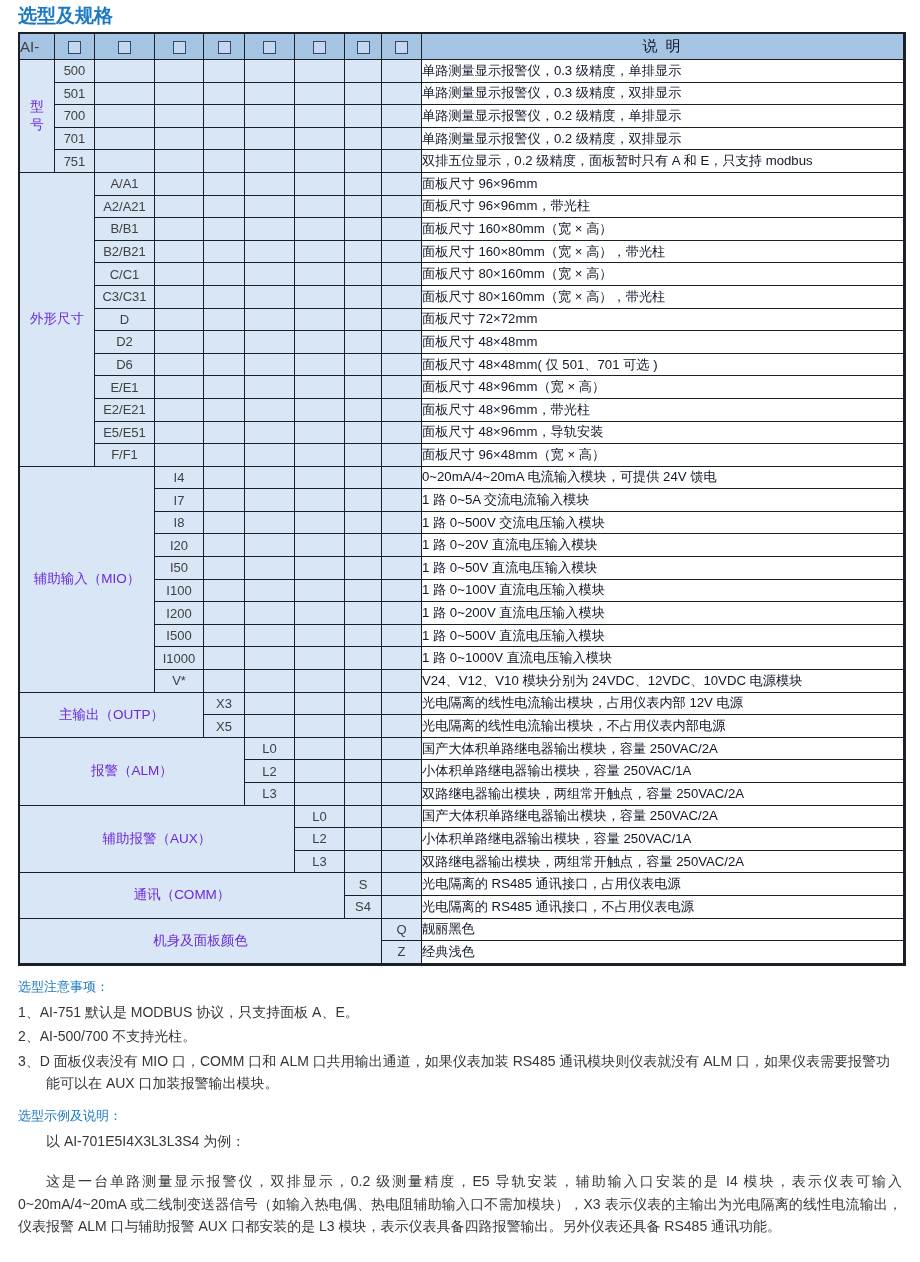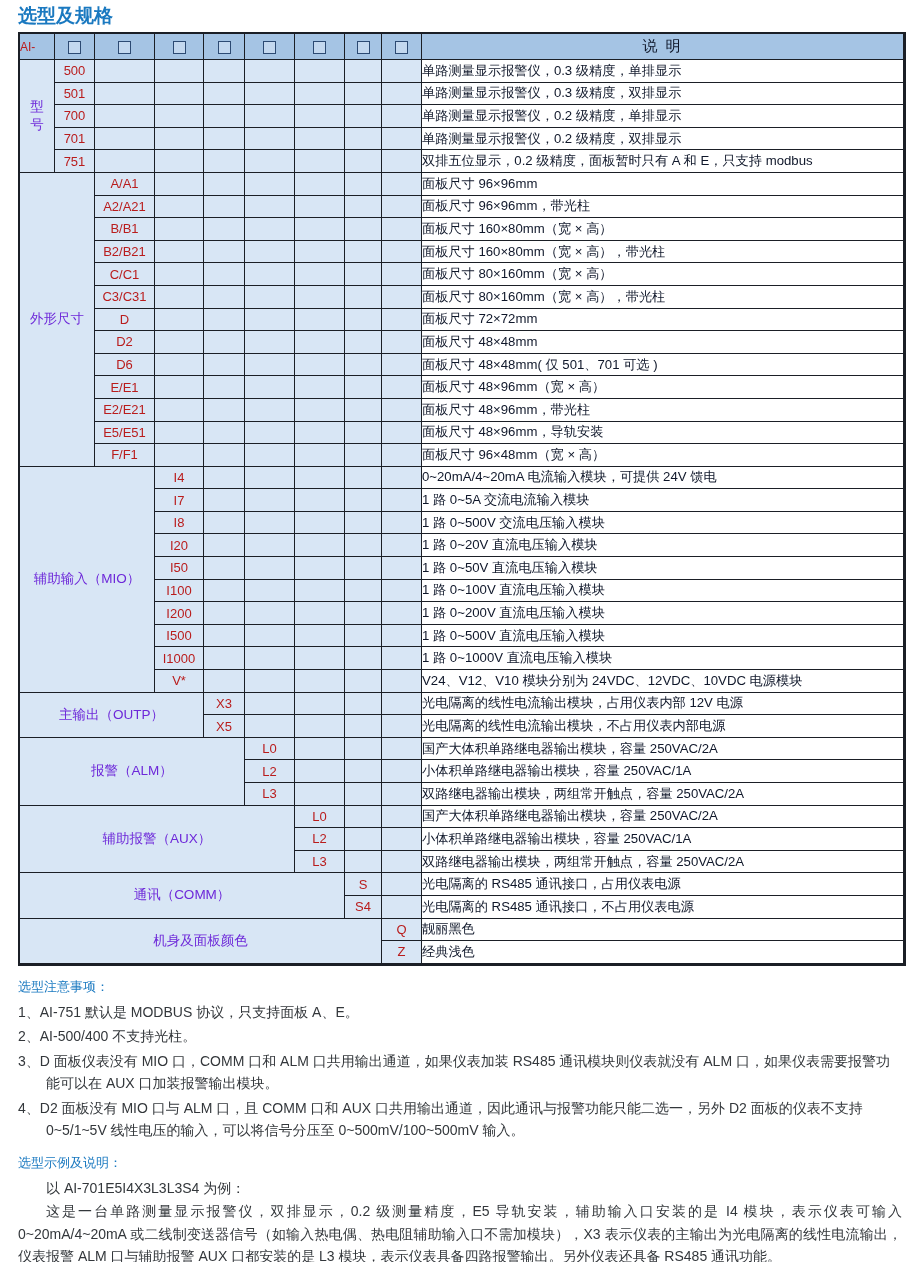--- a/index.html
+++ b/index.html
@@ -30,22 +30,22 @@
     border:2px solid var(--border);
   }
   table.sel td{
     border-right:1px solid var(--border);
     border-bottom:1px solid var(--border);
     padding:0;overflow:hidden;
   }
   tr.head{height:26px;}
   tbody tr.r{height:22.6px;}
   td.h-ai{
-    background:var(--header-bg);color:#b91c1c;
-    font-size:12px;padding-left:5px;font-weight:normal;
+    background:var(--header-bg);color:#404040;
+    font-size:15px;padding-left:5px;font-weight:normal;
     border-right:none;
   }
   td.h-slot{background:var(--header-bg);border-right:none;text-align:center;vertical-align:middle;}
   td.h-slot.last{border-right:1px solid var(--border);}
   .sq{
     display:inline-block;width:13px;height:13px;
     border:1.5px solid var(--sq-border);background:var(--sq-fill);
     vertical-align:middle;
   }
   td.h-desc{
@@ -54,40 +54,40 @@
     font-size:15px;letter-spacing:2px;border-right:none;
   }
   td.label-cell{
     background:var(--cell-bg);text-align:center;vertical-align:middle;
     font-size:13.5px;color:#6d28d9;
   }
   td.label-cell .label-inner{margin:0 auto;line-height:1.35;}
   td.label-cell.v .label-inner{width:1.15em;}
   td.code-cell{
     background:var(--cell-bg);text-align:center;vertical-align:middle;
-    font-size:13px;color:#b91c1c;
+    font-size:13px;color:#404040;
   }
   td.empty-cell{background:var(--cell-bg);}
   td.desc-cell{
     background:#ffffff;font-size:13.2px;color:#0f172a;
     padding-left:7px;vertical-align:middle;border-right:none;
     white-space:nowrap;
   }
   
   .sec-heading{
     font-size:13px;font-weight:normal;color:var(--accent);
     margin:10px 0 4px 0;line-height:21px;
   }
   .note-item{
     font-size:14px;line-height:22.5px;
     padding-left:2em;text-indent:-2em;
     margin:0 0 2px 0;
   }
   .ex-intro{
-    font-size:14px;line-height:22.5px;margin:0 0 1px 0;
+    font-size:14px;line-height:22.5px;margin:0 0 18px 0;
     padding-left:2em;
   }
   .ex-body{
     font-size:14px;line-height:22.5px;margin:0;
     text-indent:2em;text-align:justify;
   }
 </style>
 </head>
 <body>
 
@@ -491,23 +491,22 @@
         <td class="code-cell">Z</td>
         <td class="desc-cell">经典浅色</td>
       </tr>
     </tbody>
 </table>
 
 <div class="notes">
   <h2 class="sec-heading">选型注意事项：</h2>
   <div>
       <p class="note-item">1、AI-751 默认是 MODBUS 协议，只支持面板 A、E。</p>
-      <p class="note-item">2、AI-500/400 不支持光柱。</p>
+      <p class="note-item">2、AI-500/700 不支持光柱。</p>
       <p class="note-item">3、D 面板仪表没有 MIO 口，COMM 口和 ALM 口共用输出通道，如果仪表加装 RS485 通讯模块则仪表就没有 ALM 口，如果仪表需要报警功能可以在 AUX 口加装报警输出模块。</p>
-      <p class="note-item">4、D2 面板没有 MIO 口与 ALM 口，且 COMM 口和 AUX 口共用输出通道，因此通讯与报警功能只能二选一，另外 D2 面板的仪表不支持 0~5/1~5V 线性电压的输入，可以将信号分压至 0~500mV/100~500mV 输入。</p>
     </div>
 </div>
 
 <div class="example">
   <h2 class="sec-heading">选型示例及说明：</h2>
   <p class="ex-intro">以 AI-701E5I4X3L3L3S4 为例：</p>
   <p class="ex-body">这是一台单路测量显示报警仪，双排显示，0.2 级测量精度，E5 导轨安装，辅助输入口安装的是 I4 模块，表示仪表可输入 0~20mA/4~20mA 或二线制变送器信号（如输入热电偶、热电阻辅助输入口不需加模块），X3 表示仪表的主输出为光电隔离的线性电流输出，仪表报警 ALM 口与辅助报警 AUX 口都安装的是 L3 模块，表示仪表具备四路报警输出。另外仪表还具备 RS485 通讯功能。</p>
 </div>
 
 </body></html>

